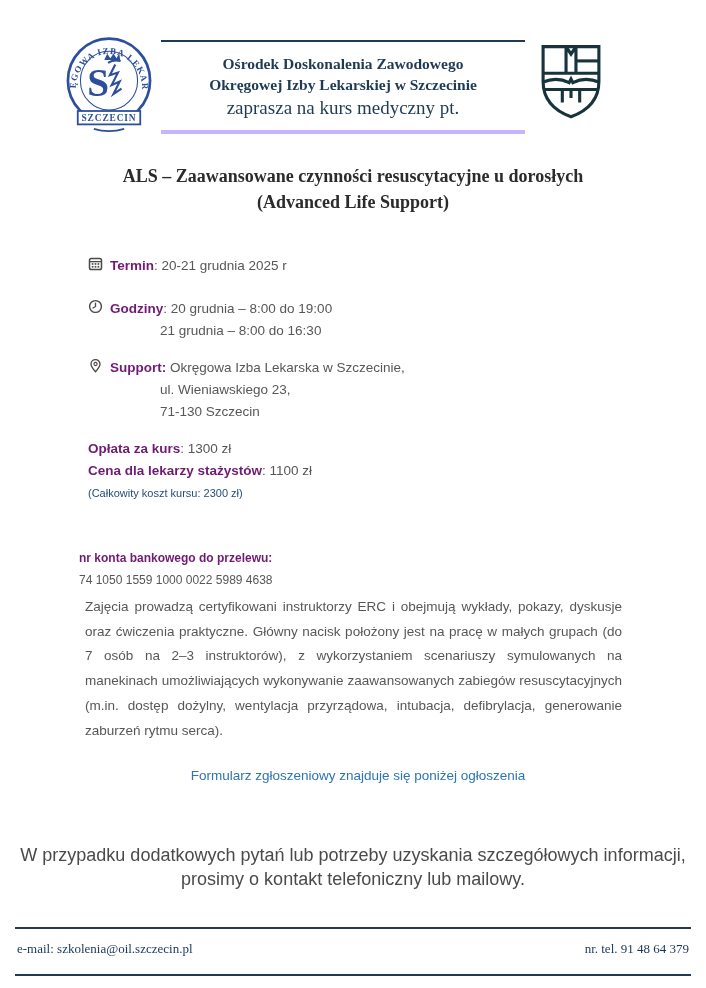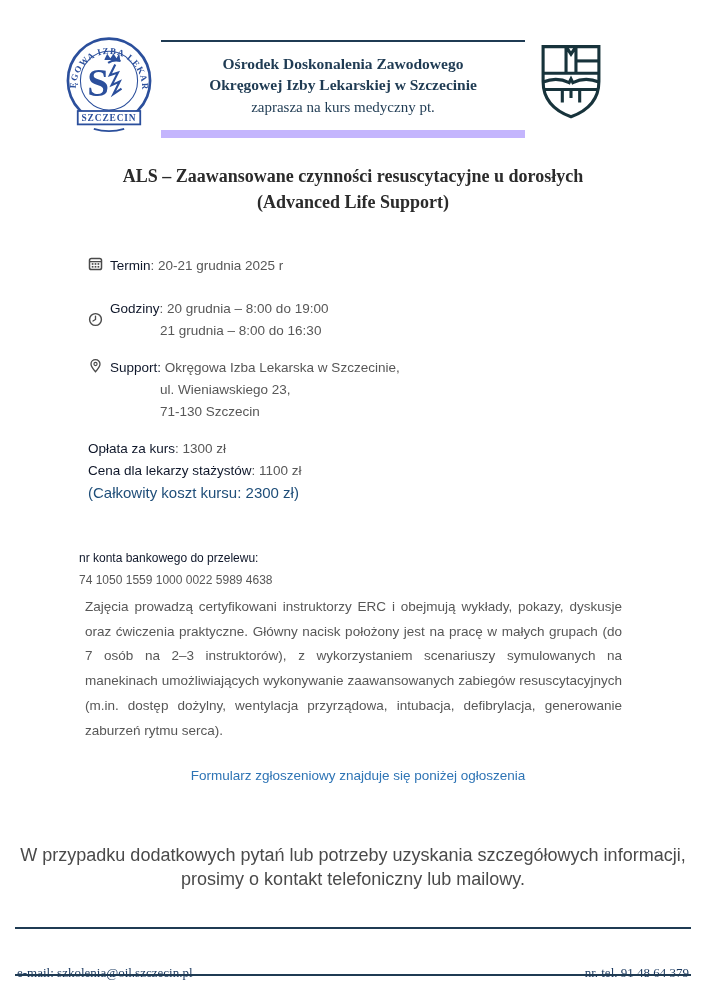--- a/index.html
+++ b/index.html
@@ -6,45 +6,45 @@
   html,body { background:#e8e8e8; }
   .page {
     position:relative; width:706px; height:988px; margin:0 auto;
     background:#ffffff; overflow:hidden;
     font-family:"Liberation Sans", sans-serif; color:#575757;
   }
   
   .seal { position:absolute; left:64px; top:36px; }
   .header-center {
     position:absolute; left:161px; top:40px; width:364px;
-    border-top:2px solid #1f3b53; border-bottom:8px solid #c4b5fd;
+    border-top:2px solid #1f3b53; border-bottom:4px solid #c4b5fd;
     padding:11px 0 12px; text-align:center;
     font-family:"Liberation Serif", serif; color:#1f3b53;
   }
   .header-center .org-line { font-size:15.5px; font-weight:bold; line-height:21px; }
-  .header-center .invite-line { font-size:15px; font-weight:normal; line-height:21px; margin-top:2px; }
+  .header-center .invite-line { font-size:19px; font-weight:normal; line-height:21px; margin-top:2px; }
   .shield { position:absolute; left:540px; top:44px; }
   
   .title {
     position:absolute; top:163px; left:0; width:100%;
     text-align:center; font-family:"Liberation Serif", serif;
     font-size:18px; font-weight:bold; line-height:26px; color:#2b2b2b;
   }
   
   .details { position:absolute; left:88px; top:255px; font-size:13.5px; }
   .detail-row { display:flex; align-items:flex-start; }
   .detail-row .ic { width:22px; padding-top:1px; flex:0 0 22px; }
   .detail-row .content { line-height:22px; }
   .row-termin { margin-bottom:21px; }
-  .row-godziny { margin-bottom:15px;align-items:center; }
+  .row-godziny { margin-bottom:15px; }
   .cont-line { padding-left:50px; }
-  .b { font-weight:normal; color:#0f172a; }
+  .b { font-weight:bold; color:#701a75; }
   
   .pricing { position:absolute; left:88px; top:438px; font-size:13.5px; line-height:22px; }
-  .total-note { font-size:15px; color:#1f4e79; }
+  .total-note { font-size:11px; color:#1f4e79; }
   .bank { position:absolute; left:79px; top:512px; font-size:12px; line-height:22px;margin-top:35px; }
   
   .description {
     position:absolute; left:85px; top:595px; width:537px;
     font-size:13.5px; line-height:24.7px; text-align:justify; color:#575757;
   }
   .description p { margin:0; }
   
   .form-note {
     position:absolute; top:768px; left:0; width:100%;
@@ -56,21 +56,20 @@
   }
   
   .footer-rule { position:absolute; left:15px; width:676px; border-top:2px solid #1f3b53; }
   .rule-1 { top:927px; }
   .rule-2 { top:974px; }
   .footer-text {
     position:absolute; top:941px; left:15px; width:676px;
     display:flex; justify-content:space-between; align-items:flex-start;
     font-family:"Liberation Serif", serif; font-size:13px; color:#17365d;
     padding:0 2px;
-    margin-top:24px;
   }
 </style>
 </head>
 <body>
 
 <div class="page">
 
   <header>
 
     <svg class="seal" width="90" height="100" viewBox="0 0 100 112" aria-hidden="true">

